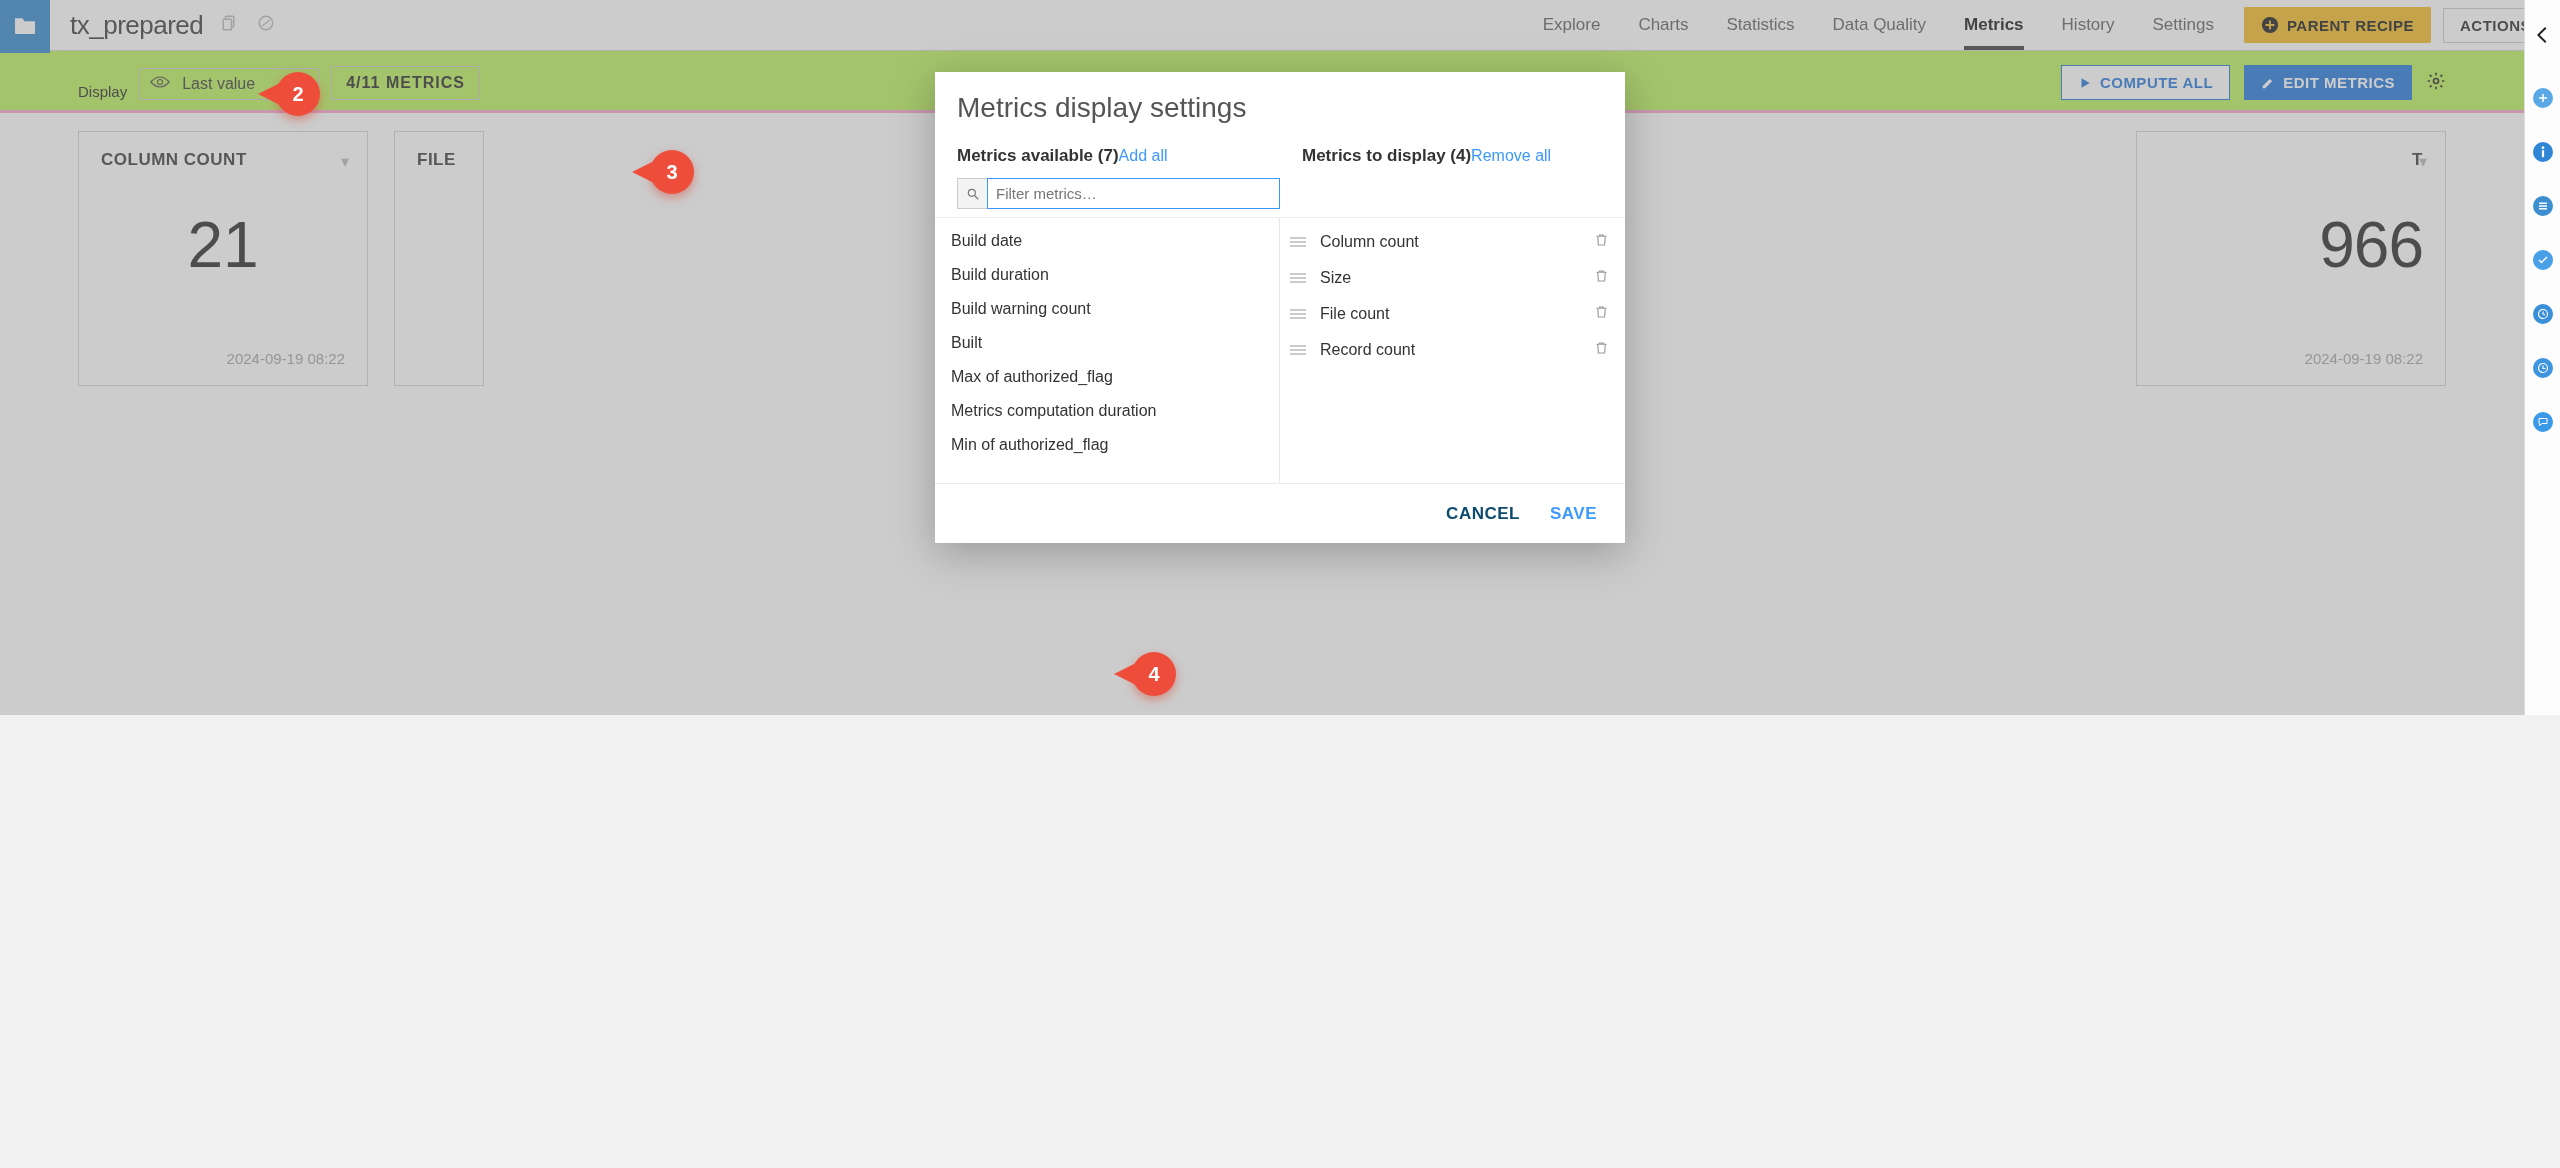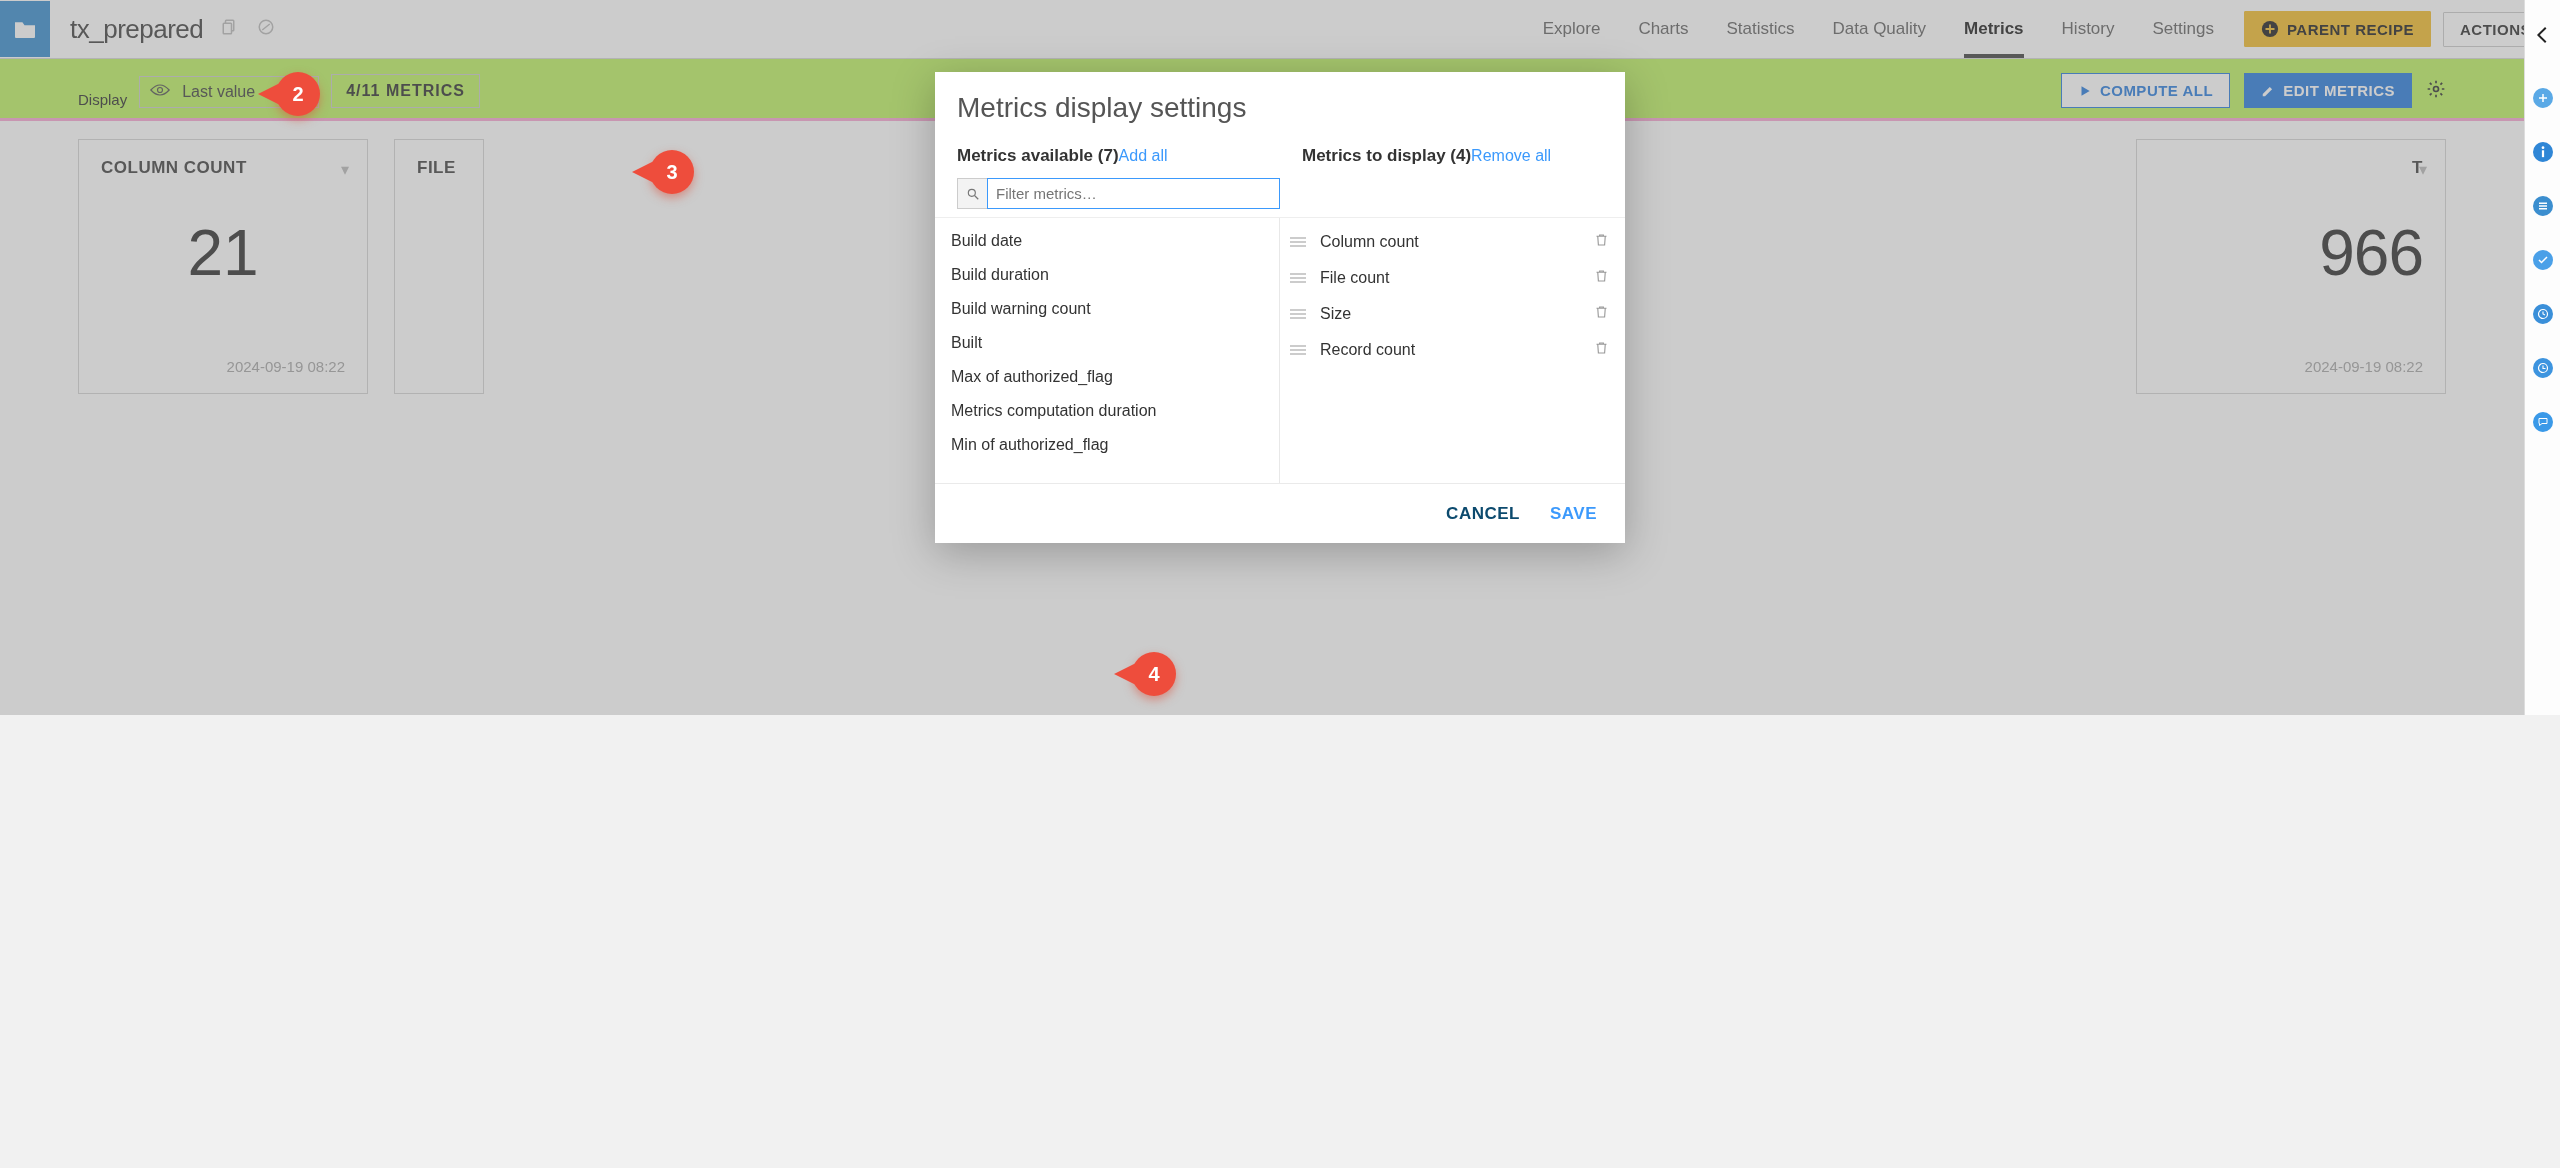--- a/index.html
+++ b/index.html
@@ -34,21 +34,21 @@
   .overlay {
     position: absolute;
     inset: 0;
     background: rgba(120,120,120,0.38);
     z-index: 50;
   }
   
   .topbar {
     display: flex;
     align-items: center;
-    height: 59px;
+    height: 51px;
     border-bottom: 1px solid var(--border-gray);
     background: #fff;
     padding-right: 12px;
   }
   .top-icon {
     width: 50px; height: 56px;
     background: #3b8ecf;
     display: flex; align-items: center; justify-content: center;
     color: #fff;
   }
@@ -547,42 +547,42 @@
             <span class="trash"><svg width="15" height="16" viewBox="0 0 24 24">
                 <path d="M4 6h16 M9 6V4h6v2 M6 6l1 14h10l1-14" fill="none" stroke="#999" stroke-width="1.8"></path>
               </svg></span>
           </div>
           <div class="list-item display-item">
             <span class="drag-handle">
               <span></span>
               <span></span>
               <span></span>
             </span>
+            <span>Size</span>
+            <span class="trash"><svg width="15" height="16" viewBox="0 0 24 24">
+                <path d="M4 6h16 M9 6V4h6v2 M6 6l1 14h10l1-14" fill="none" stroke="#999" stroke-width="1.8"></path>
+              </svg></span>
+          </div>
+          <div class="list-item display-item">
+            <span class="drag-handle">
+              <span></span>
+              <span></span>
+              <span></span>
+            </span>
             <span>File count</span>
             <span class="trash"><svg width="15" height="16" viewBox="0 0 24 24">
                 <path d="M4 6h16 M9 6V4h6v2 M6 6l1 14h10l1-14" fill="none" stroke="#999" stroke-width="1.8"></path>
               </svg></span>
           </div>
           <div class="list-item display-item">
             <span class="drag-handle">
               <span></span>
               <span></span>
               <span></span>
             </span>
-            <span>Size</span>
-            <span class="trash"><svg width="15" height="16" viewBox="0 0 24 24">
-                <path d="M4 6h16 M9 6V4h6v2 M6 6l1 14h10l1-14" fill="none" stroke="#999" stroke-width="1.8"></path>
-              </svg></span>
-          </div>
-          <div class="list-item display-item">
-            <span class="drag-handle">
-              <span></span>
-              <span></span>
-              <span></span>
-            </span>
             <span>Record count</span>
             <span class="trash"><svg width="15" height="16" viewBox="0 0 24 24">
                 <path d="M4 6h16 M9 6V4h6v2 M6 6l1 14h10l1-14" fill="none" stroke="#999" stroke-width="1.8"></path>
               </svg></span>
           </div>
         </div>
     </div>
     <div class="dialog-footer">
       <span class="dlg-btn dlg-cancel">CANCEL</span>
       <span class="dlg-btn dlg-save">SAVE</span>

